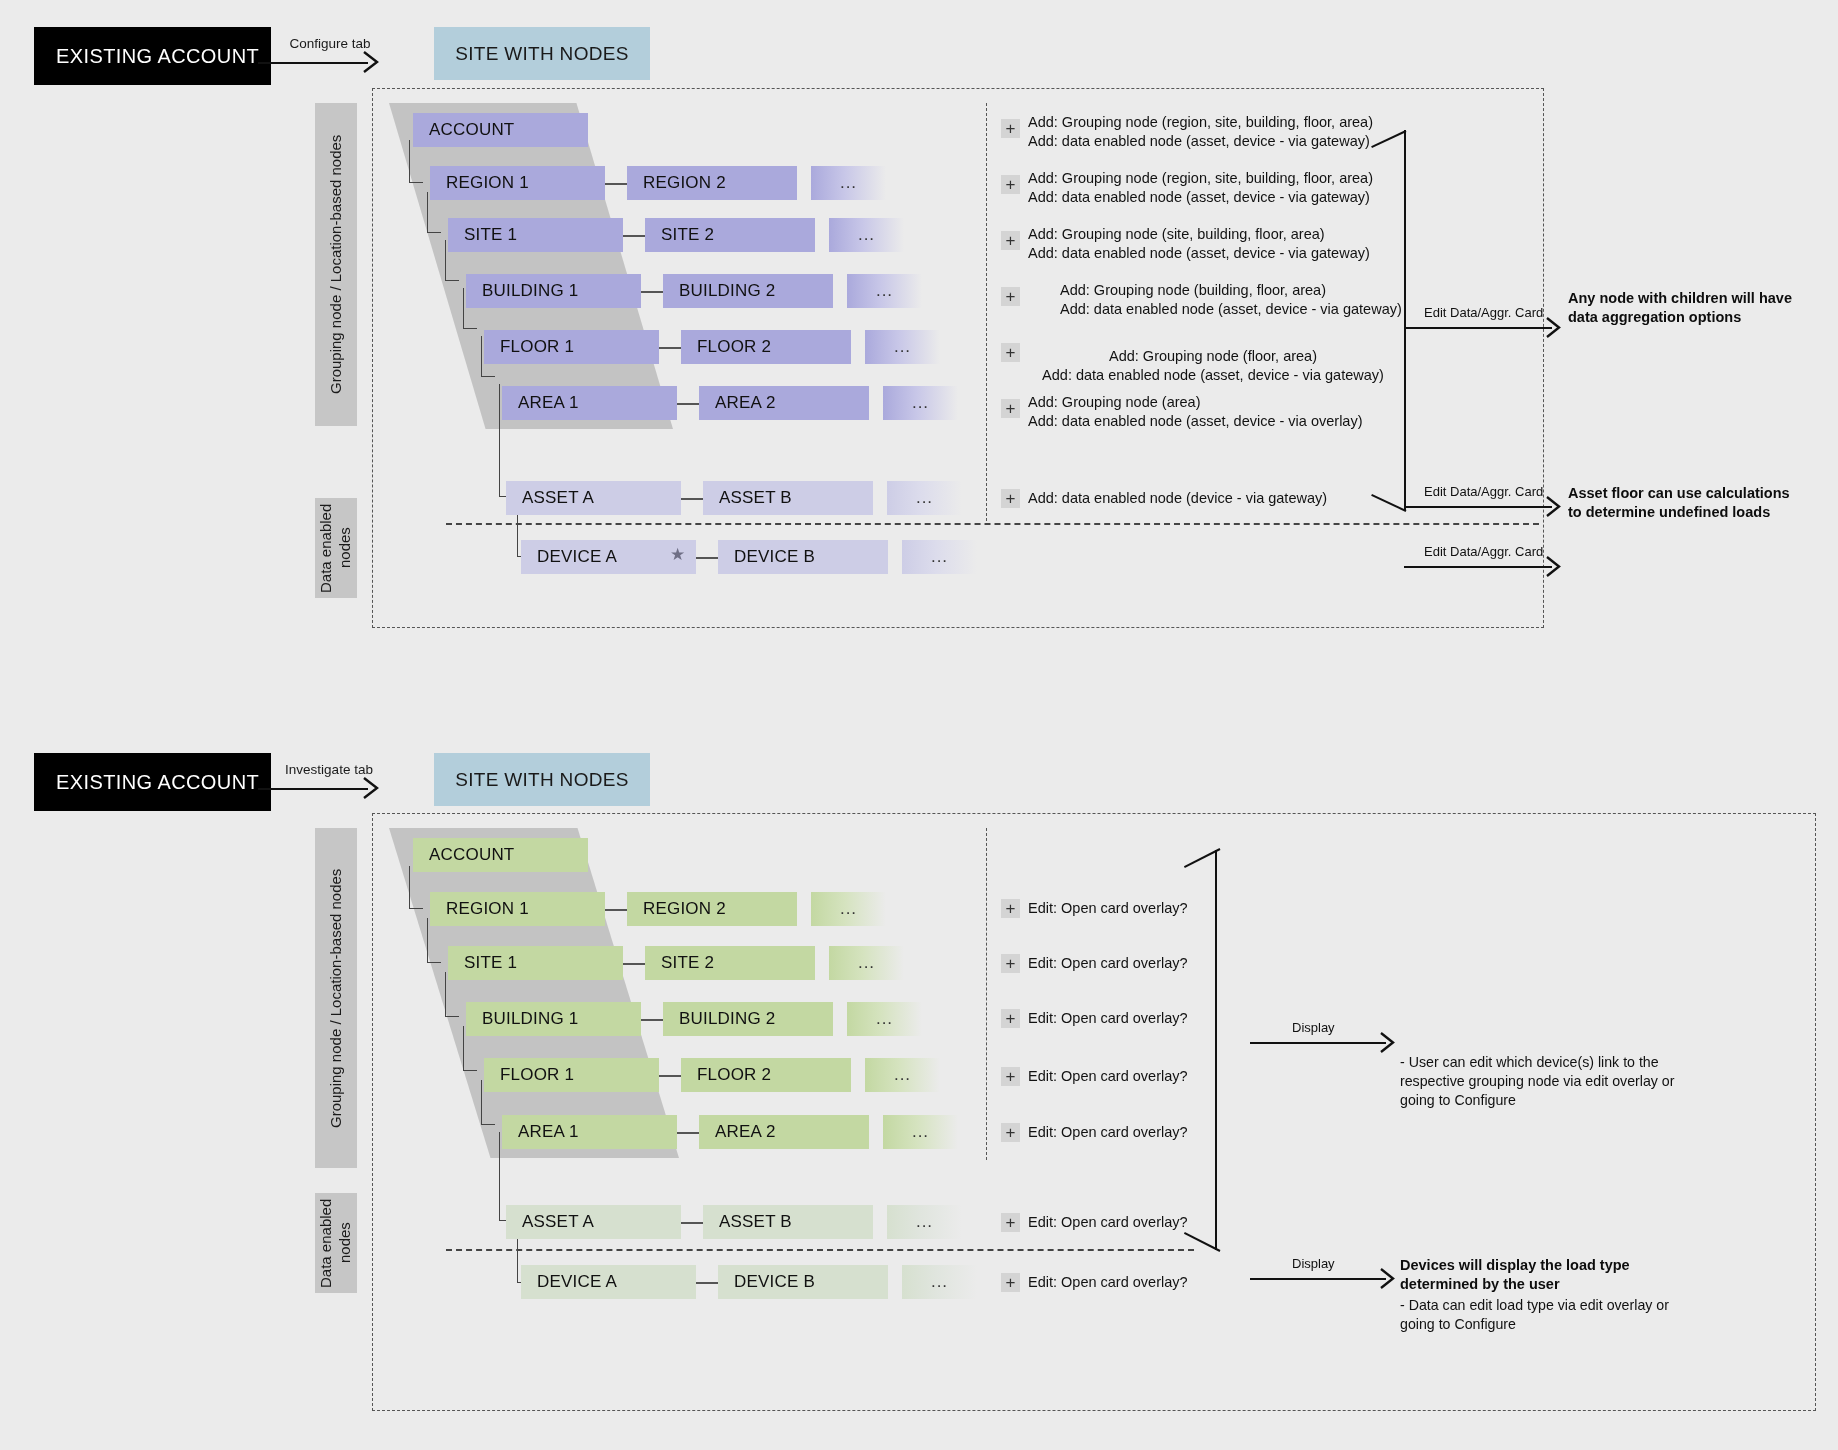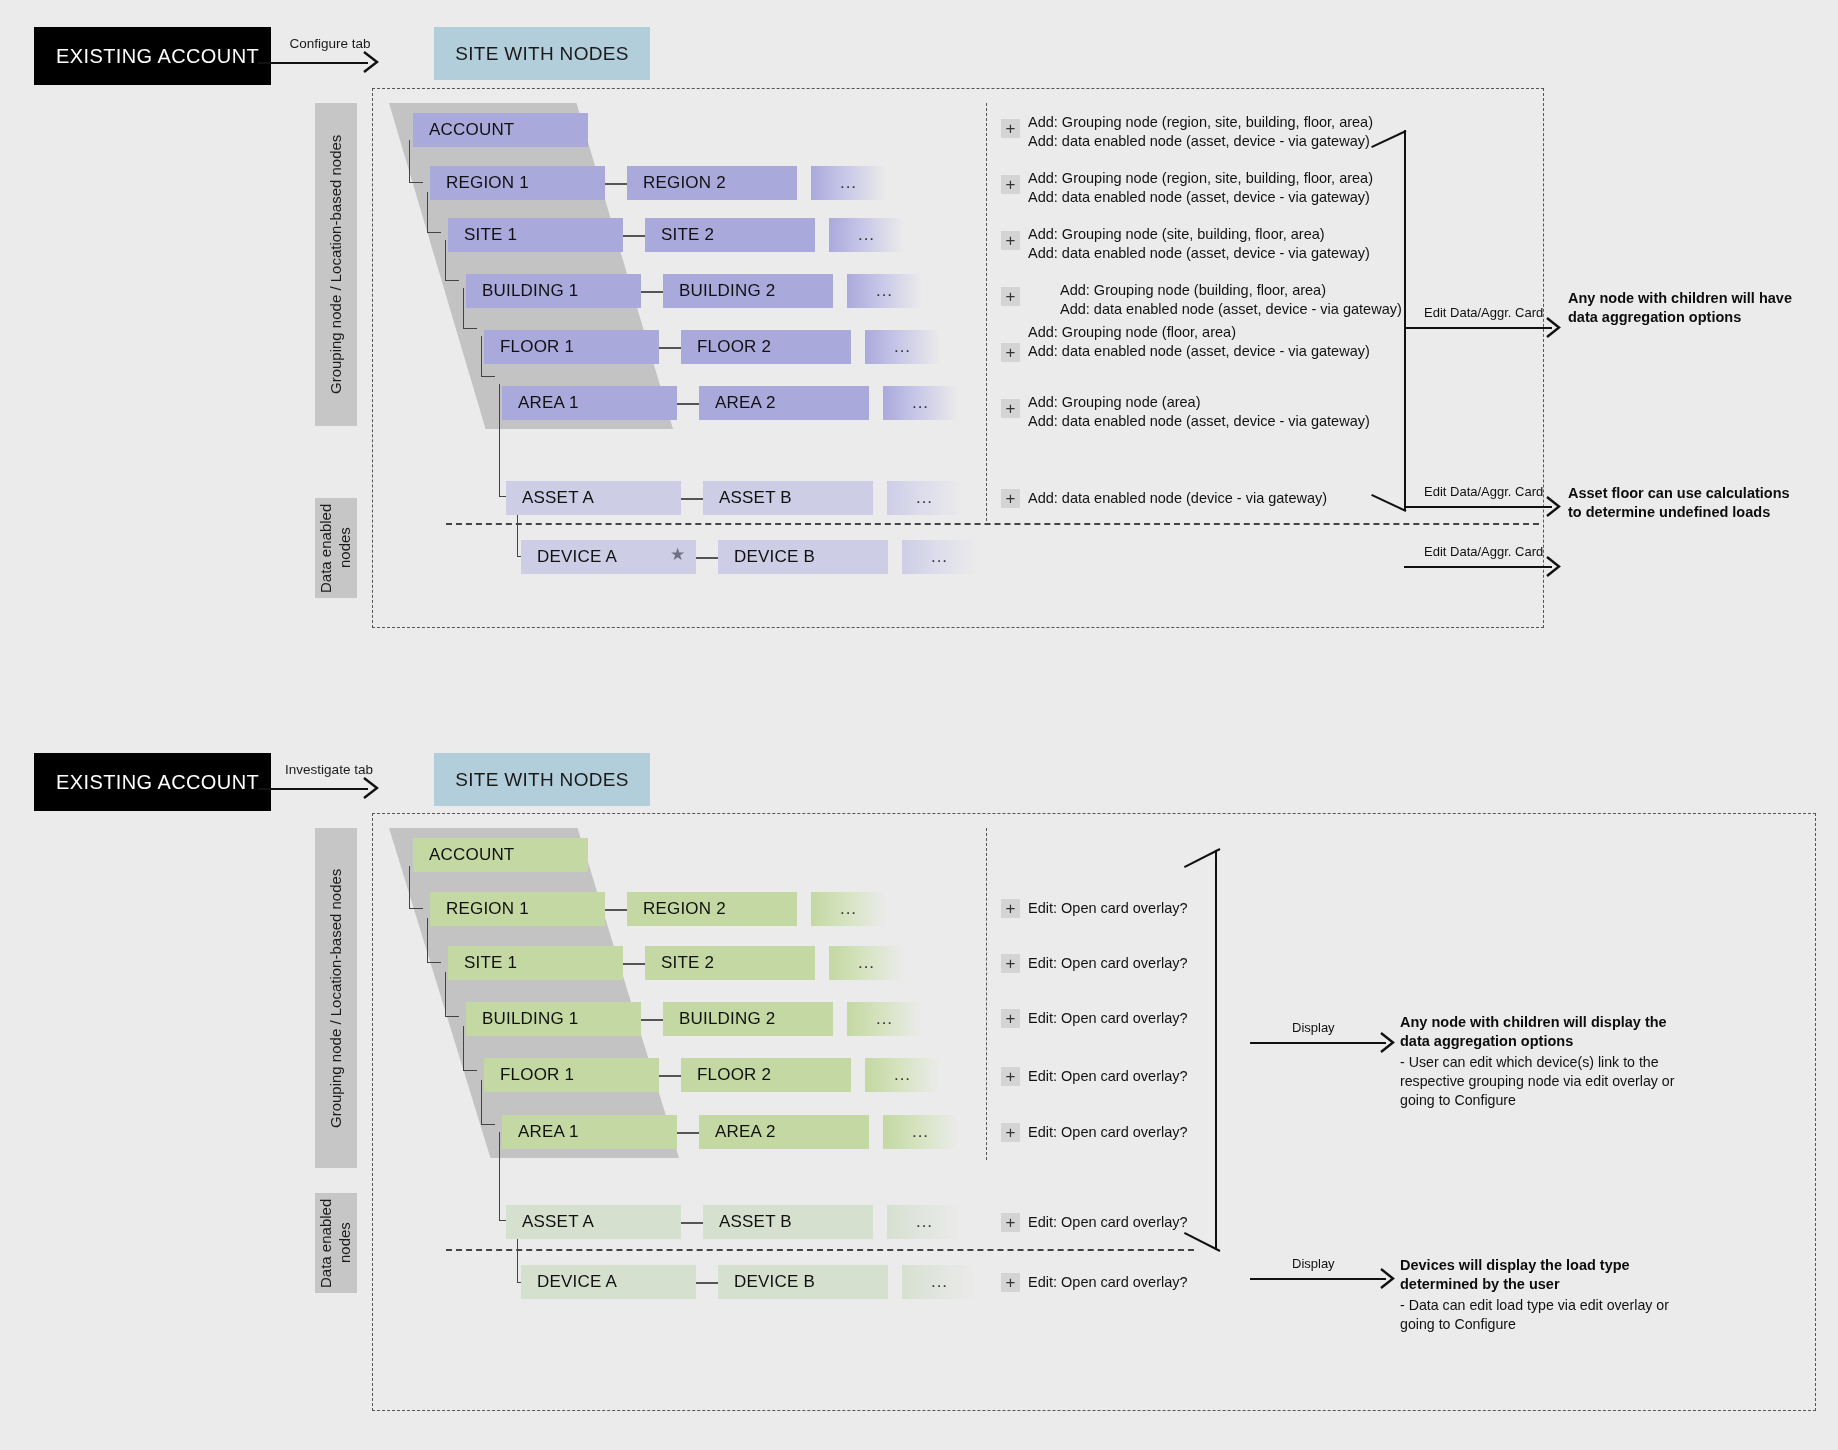--- a/index.html
+++ b/index.html
@@ -259,26 +259,26 @@
 
   <div class="plus-box" style="left:1001px; top:231px;">+</div>
   <div class="ann-text" style="left:1028px; top:225px; width:370px;">Add: Grouping node (site, building, floor, area)
 Add: data enabled node (asset, device - via gateway)</div>
 
   <div class="plus-box" style="left:1001px; top:287px;">+</div>
   <div class="ann-text" style="left:1060px; top:281px; width:370px;">Add: Grouping node (building, floor, area)
 Add: data enabled node (asset, device - via gateway)</div>
 
   <div class="plus-box" style="left:1001px; top:343px;">+</div>
-  <div class="ann-text" style="left:1028px; top:323px; width:370px;">Add: Grouping node (floor, area)
+  <div class="ann-text" style="left:1028px; top:347px; width:370px;text-align:center;">Add: Grouping node (floor, area)
 Add: data enabled node (asset, device - via gateway)</div>
 
   <div class="plus-box" style="left:1001px; top:399px;">+</div>
   <div class="ann-text" style="left:1028px; top:393px; width:370px;">Add: Grouping node (area)
-Add: data enabled node (asset, device - via gateway)</div>
+Add: data enabled node (asset, device - via overlay)</div>
 
   <div class="plus-box" style="left:1001px; top:489px;">+</div>
   <div class="ann-text" style="left:1028px; top:489px; width:370px;">Add: data enabled node (device - via gateway)</div>
 
   <div class="bracket" style="left:1404px; top:130px; height:380px;"></div>
   <div class="abs" style="left:1368px; top:130px; width:38px; height:0; border-top:2.2px solid #111; transform:rotate(-25deg); transform-origin: right center;"></div>
   <div class="abs" style="left:1368px; top:510px; width:38px; height:0; border-top:2.2px solid #111; transform:rotate(25deg); transform-origin: right center;"></div>
 
   <div class="edge-label" style="left:1424px; top:305px;">Edit Data/Aggr. Card</div>
   <div class="arrow-line" style="left:1404px; top:327px; width:148px;"></div>
@@ -411,22 +411,20 @@
   <div class="abs" style="left:1180px; top:848px; width:40px; height:0; border-top:2.2px solid #111; transform:rotate(-27deg); transform-origin: right center;"></div>
   <div class="abs" style="left:1180px; top:1250px; width:40px; height:0; border-top:2.2px solid #111; transform:rotate(27deg); transform-origin: right center;"></div>
 
   <div class="edge-label" style="left:1292px; top:1020px;">Display</div>
   <div class="arrow-line" style="left:1250px; top:1042px; width:136px;"></div>
   <div class="arrow-head" style="left:1380px; top:1032px;">
     <svg width="15" height="21" viewBox="0 0 15 21">
         <path d="M1 1 L13 10.5 L1 20" fill="none" stroke="#111" stroke-width="2.4"></path>
       </svg>
   </div>
-  <div class="note-title" style="left:1400px; top:1013px; width:290px;">Any node with children will display the data
-aggregation options</div>
   <div class="note-body" style="left:1400px; top:1053px; width:290px;">- User can edit which device(s) link to the
 respective grouping node via edit overlay or
 going to Configure</div>
 
   <div class="edge-label" style="left:1292px; top:1256px;">Display</div>
   <div class="arrow-line" style="left:1250px; top:1278px; width:136px;"></div>
   <div class="arrow-head" style="left:1380px; top:1268px;">
     <svg width="15" height="21" viewBox="0 0 15 21">
         <path d="M1 1 L13 10.5 L1 20" fill="none" stroke="#111" stroke-width="2.4"></path>
       </svg>

